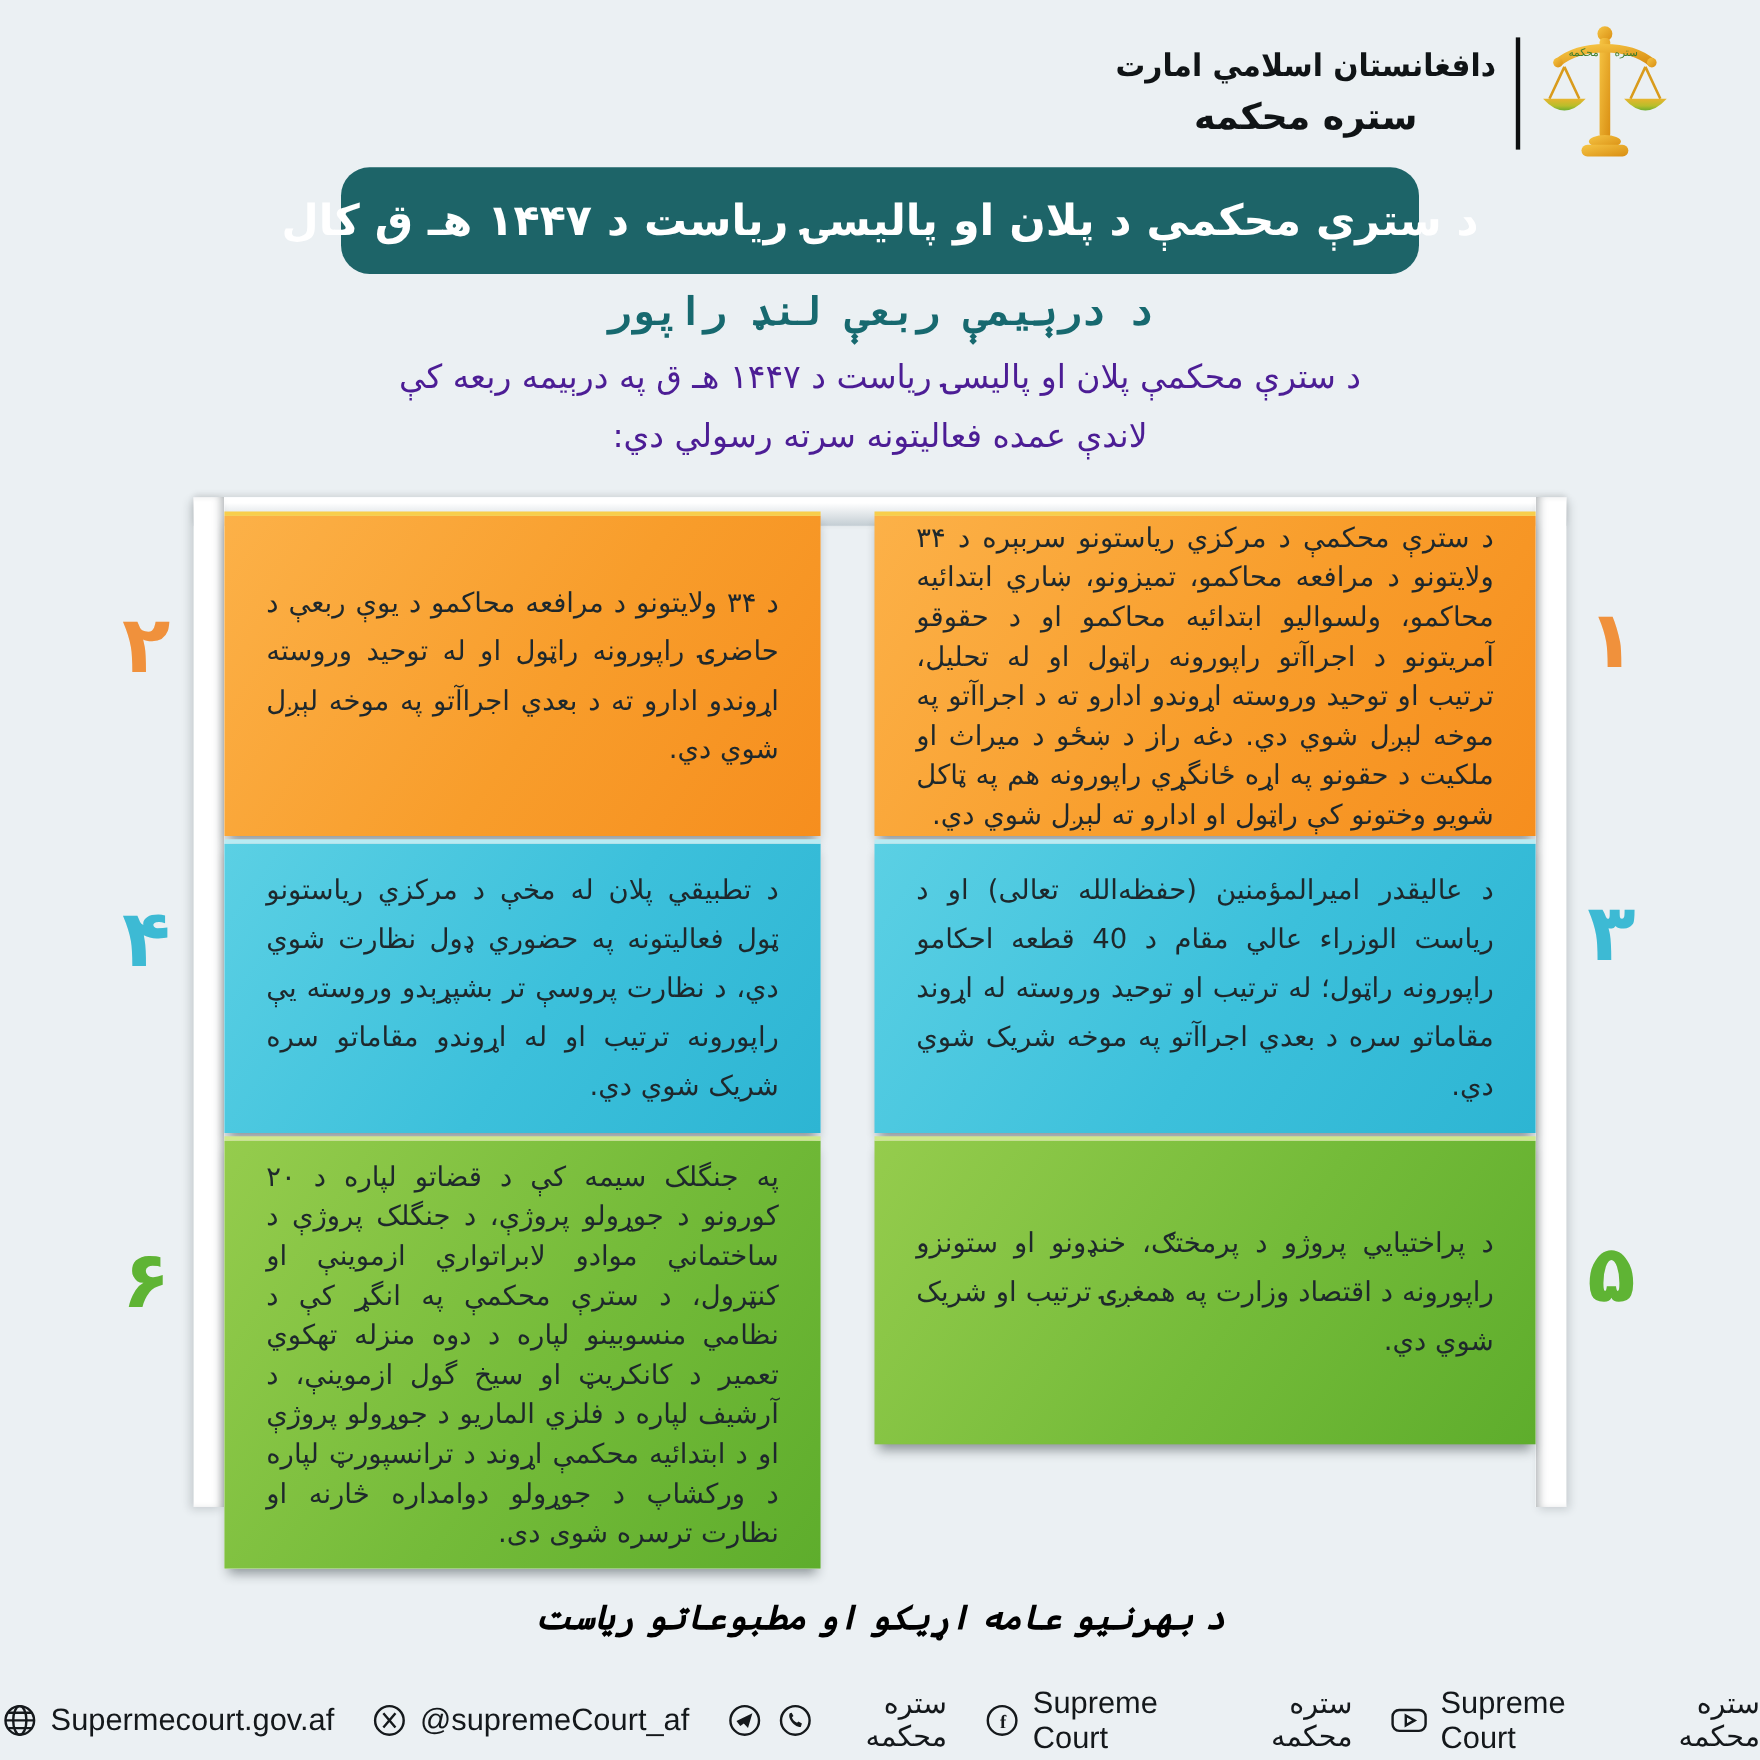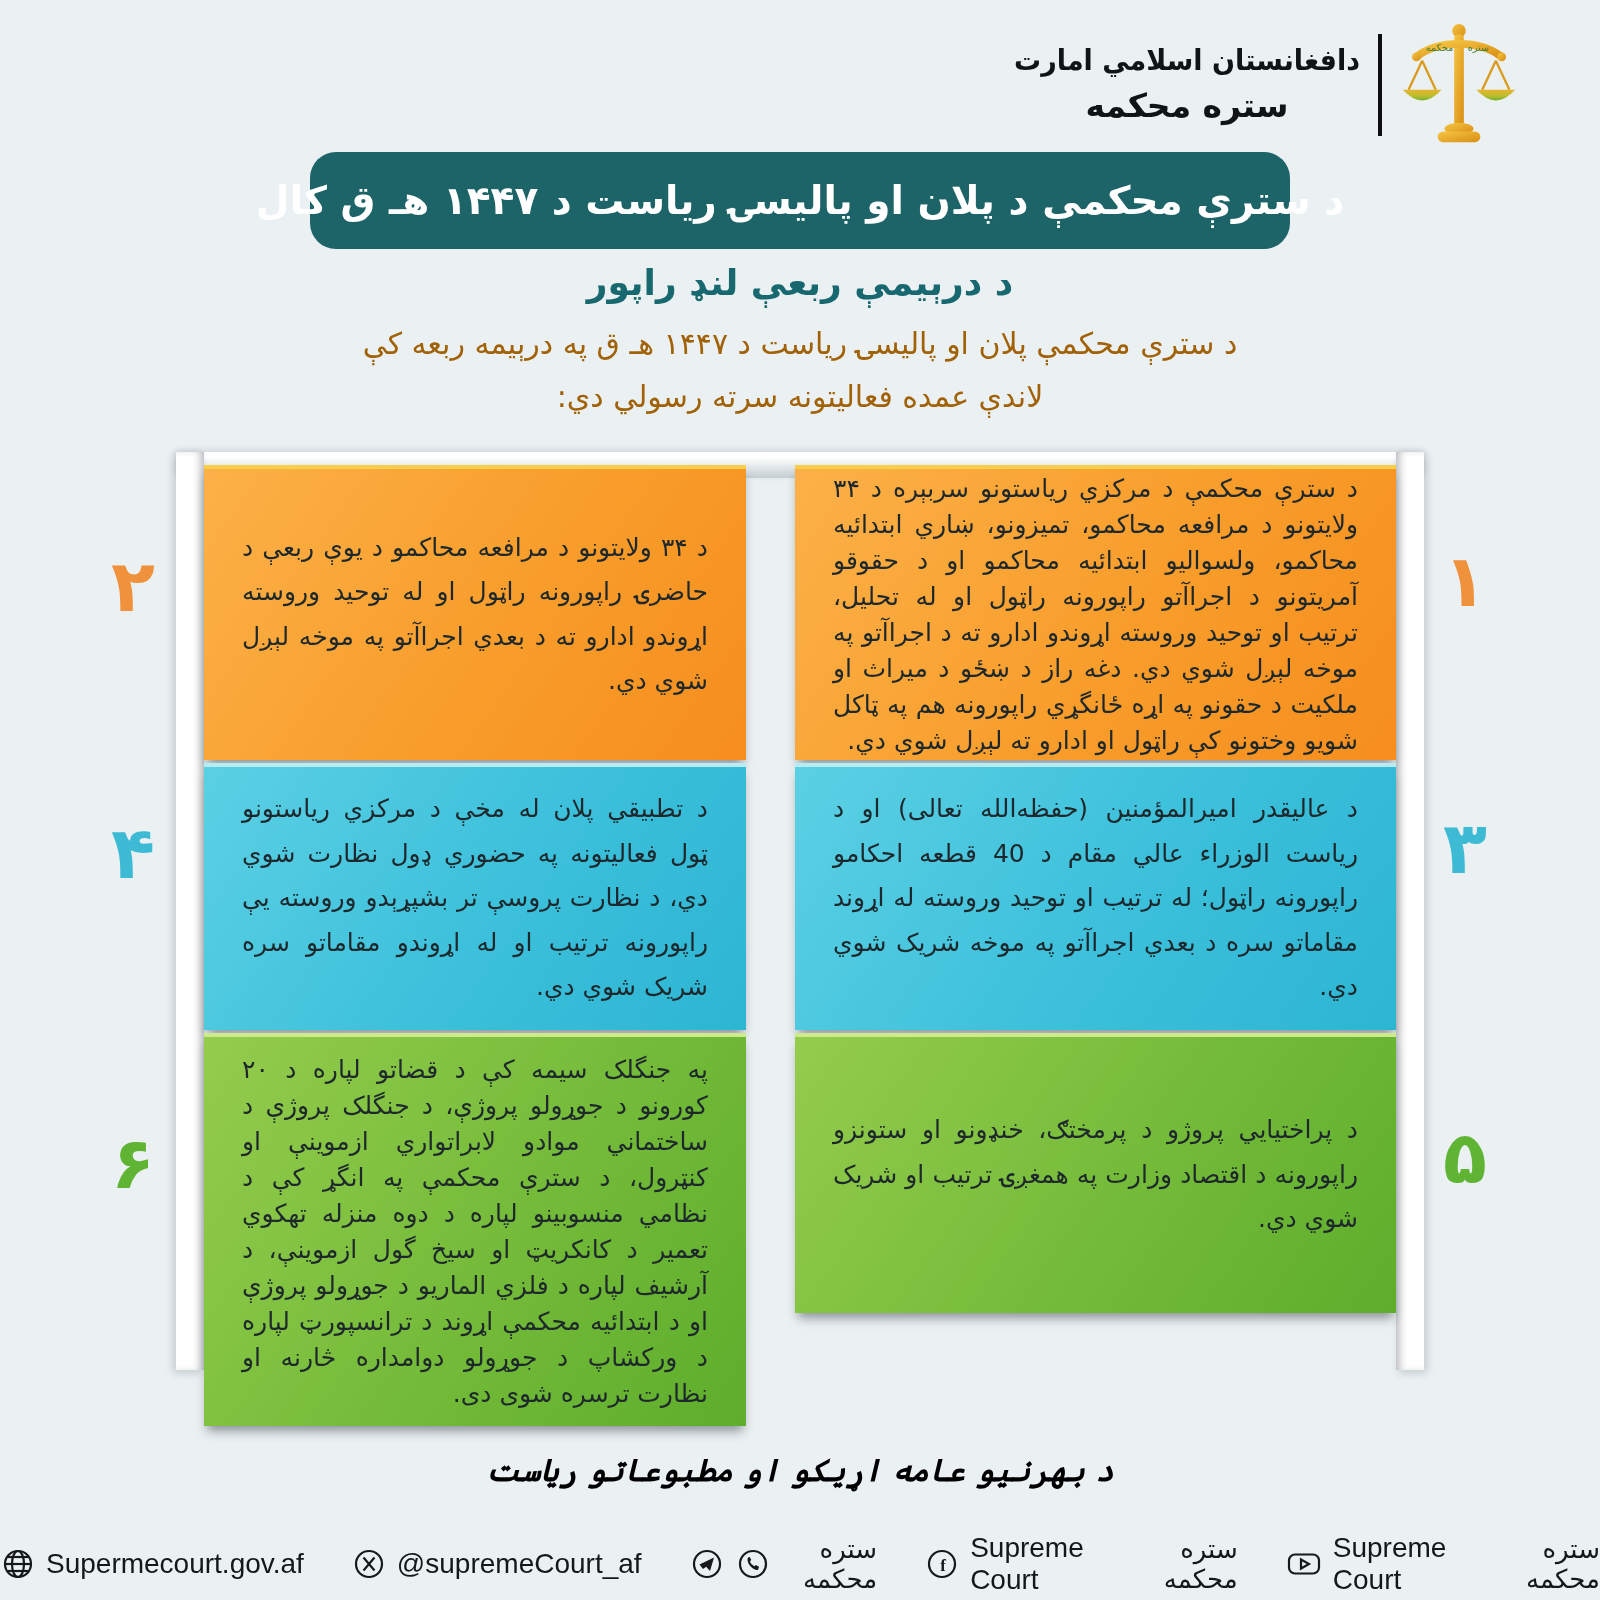--- a/index.html
+++ b/index.html
@@ -12,22 +12,22 @@
   .brand-emirate{font-size:27px;font-weight:700;letter-spacing:1px;transform:scaleY(1.05);}
   .brand-court{font-size:33px;font-weight:700;margin-top:10px;}
   .brand-divider{width:4px;height:102px;background:#0d0f10;}
   .scales{width:118px;height:126px;}
 
   
   .banner{position:absolute;left:310px;top:152px;width:980px;height:97px;background:#1D6468;
           border-radius:26px;display:flex;align-items:center;justify-content:center;}
   .banner-title{color:#ffffff;font-size:39px;font-weight:700;direction:rtl;white-space:nowrap;}
   .subtitle{position:absolute;left:0;top:262px;width:1600px;text-align:center;color:#17696F;
-            font-size:36px;font-weight:700;direction:rtl;}
-  .intro{position:absolute;left:350px;top:318px;width:900px;text-align:center;color:#a16207;
+            font-size:36px;font-weight:700;direction:rtl;font-family:Liberation Mono, monospace;}
+  .intro{position:absolute;left:350px;top:318px;width:900px;text-align:center;color:#4c1d95;
          font-size:30px;line-height:1.75;direction:rtl;}
 
   
   .sheet-top{position:absolute;left:176px;top:452px;width:1248px;height:26px;
              background:linear-gradient(#ffffff 20%,#c3cdd3 100%);box-shadow:0 -2px 6px rgba(0,0,0,.12);}
   .sheet-side{position:absolute;top:452px;width:28px;height:918px;background:#ffffff;}
   .sheet-left{left:176px;box-shadow:inset -7px 0 8px -4px rgba(30,40,45,.35),-3px 3px 8px rgba(30,40,45,.18);}
   .sheet-right{left:1396px;box-shadow:inset 7px 0 8px -4px rgba(30,40,45,.35),3px 3px 8px rgba(30,40,45,.18);}
 
   
@@ -51,21 +51,21 @@
   .num{position:absolute;width:90px;text-align:center;font-size:72px;font-weight:700;line-height:1;direction:rtl;}
   .n-orange{color:#F0913C;} .n-cyan{color:#3DBAD4;} .n-green{color:#5FB434;}
   .num1{left:1420px;top:545px;} .num2{left:88px;top:550px;}
   .num3{left:1420px;top:812px;} .num4{left:88px;top:817px;}
   .num5{left:1420px;top:1122px;} .num6{left:88px;top:1127px;}
 
   
   .calligraphy{position:absolute;left:0;top:1452px;width:1600px;text-align:center;direction:rtl;
                font-family:"DejaVu Serif",serif;font-style:italic;font-weight:700;font-size:31px;color:#000000;}
   .social{position:absolute;left:0;top:1532px;width:1600px;display:flex;justify-content:center;
-          align-items:center;gap:47px;}
+          align-items:center;gap:32px;}
   .social-group{display:flex;align-items:center;gap:10px;color:#14181b;}
   .social-group .en{font-family:"Liberation Sans",sans-serif;font-size:28px;}
   .social-group .ps{direction:rtl;font-size:26px;}
   .icon svg{display:block;}
 </style>
 </head>
 <body>
 
 <div class="page">
 

